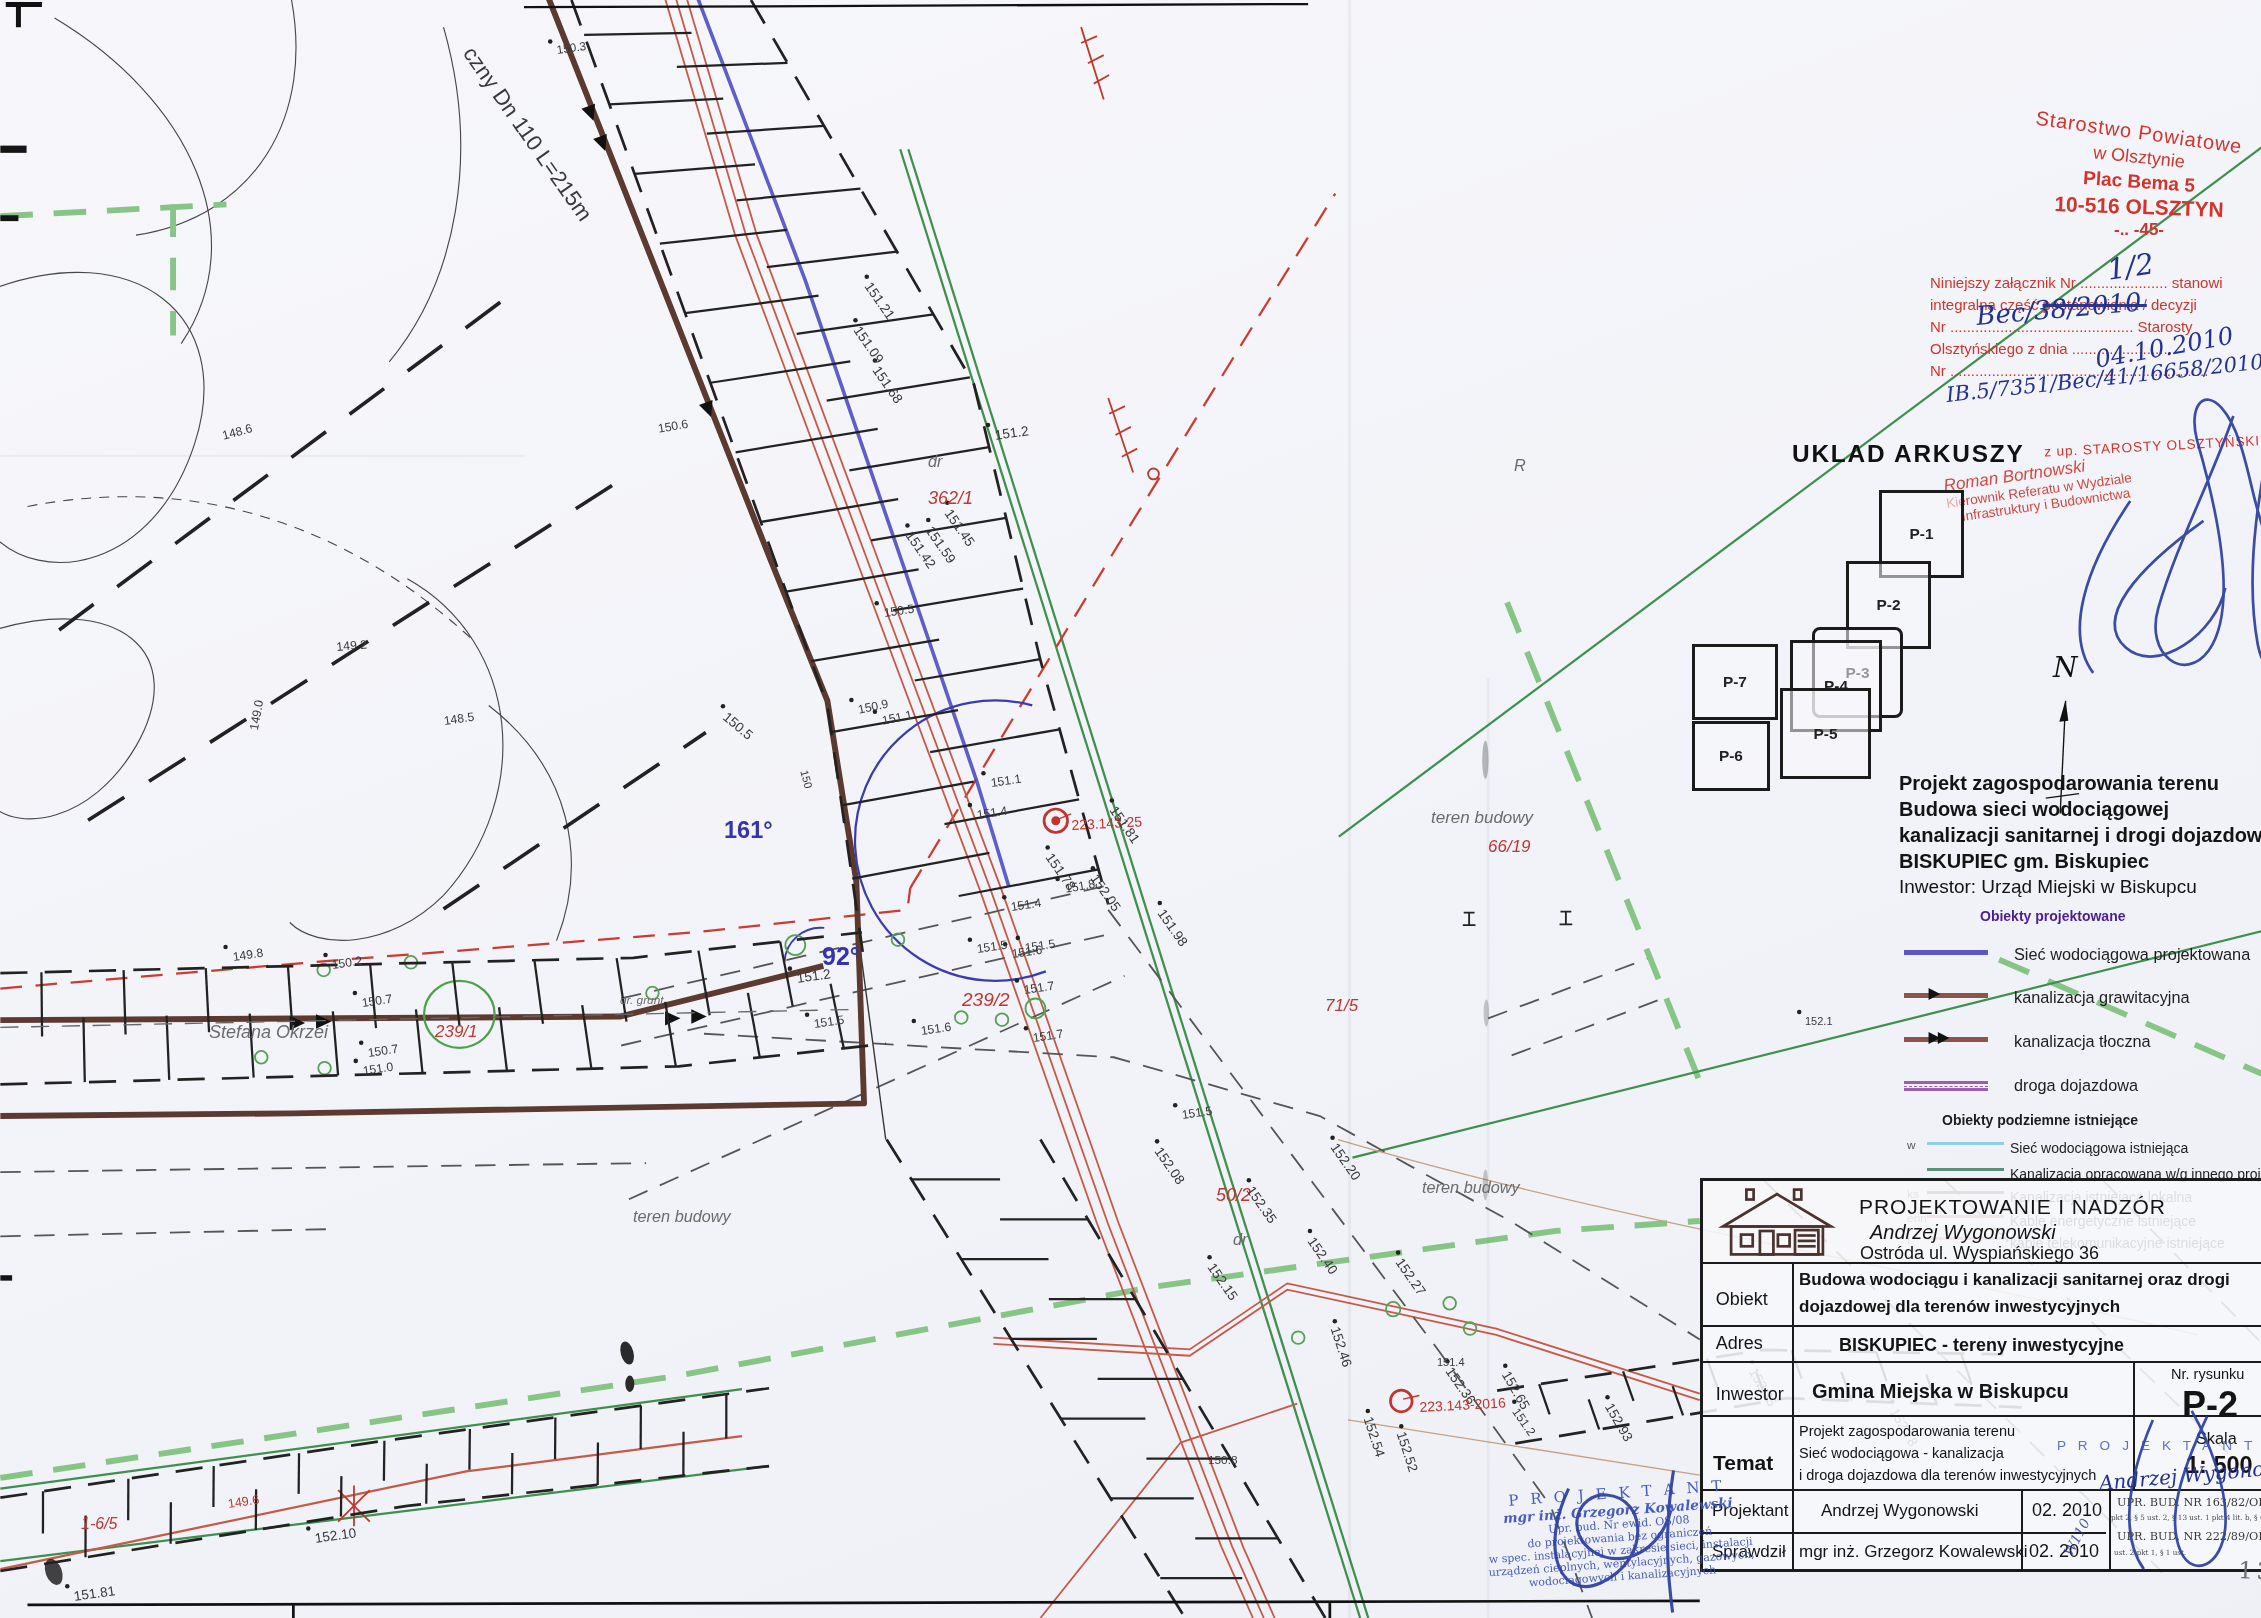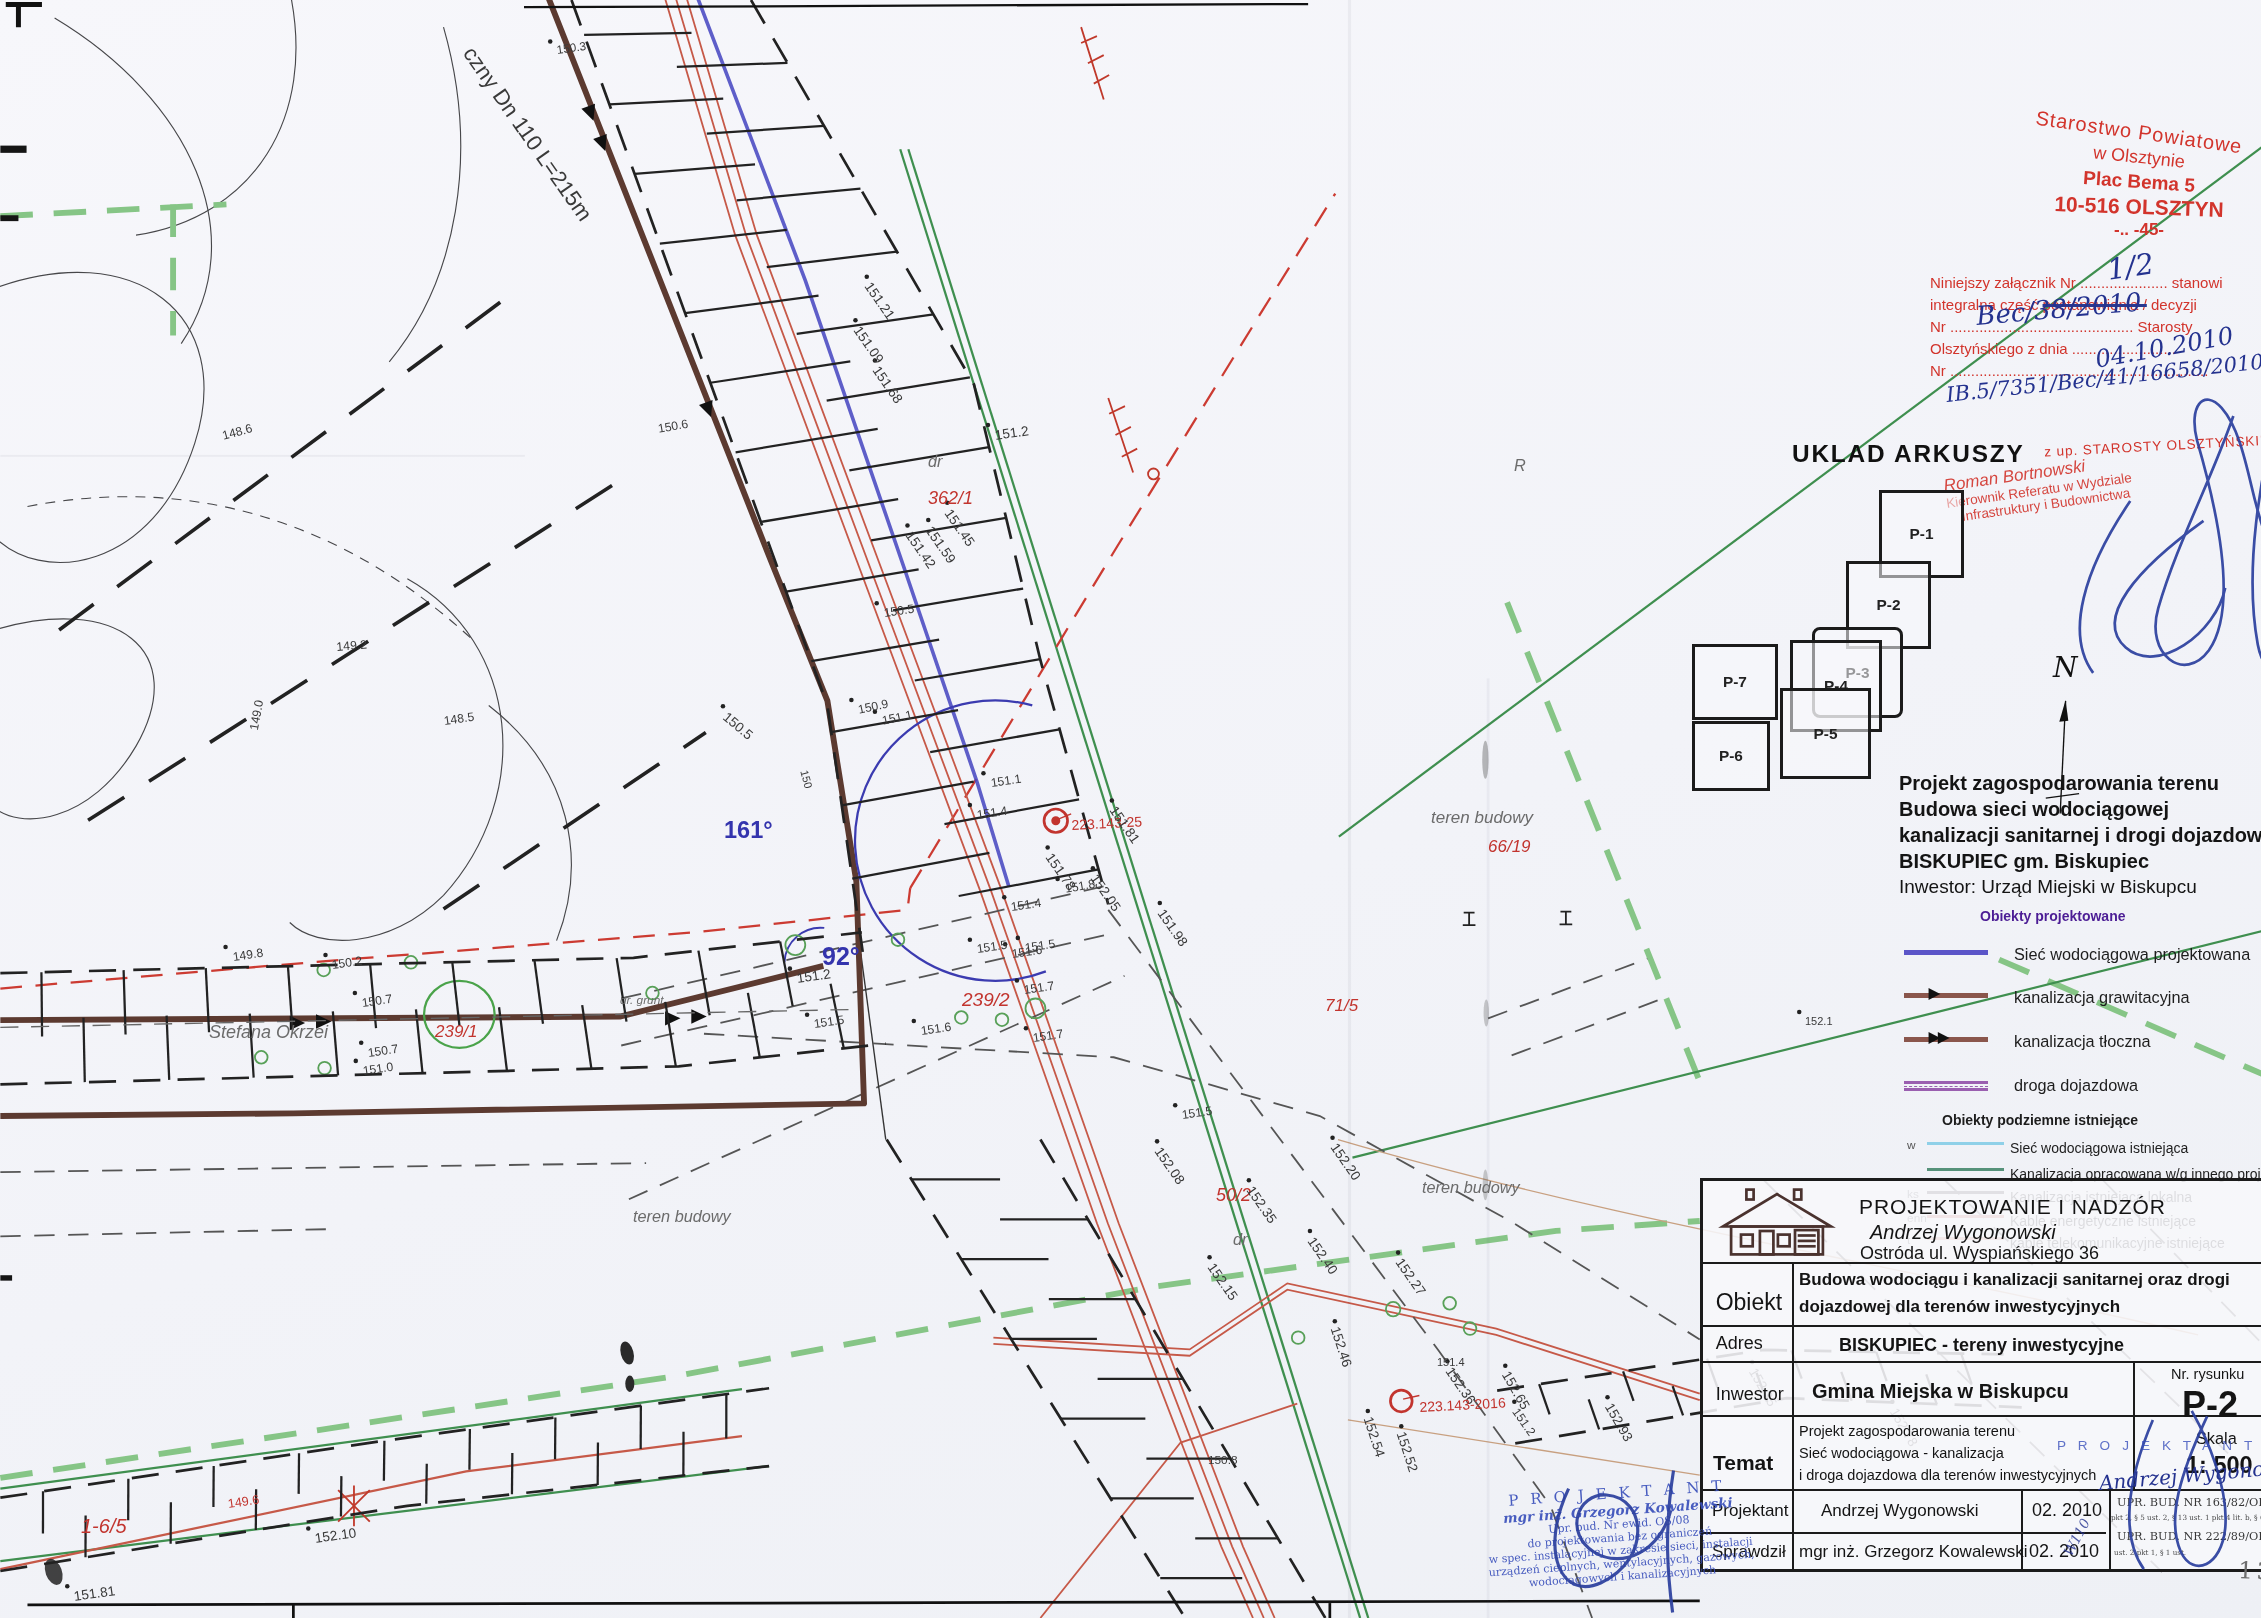--- a/index.html
+++ b/index.html
@@ -418,21 +418,21 @@
     <span class="lbl gl it" style="font-size: 16.3px; transform: translate(1422px, 1179px) rotate(0deg);">teren budowy</span>
     <span class="lbl g" style="font-size: 13.6px; transform: translate(1404px, 1256px) rotate(55deg);">152.27</span>
     <span class="lbl g" style="font-size: 11px; transform: translate(1437px, 1357px) rotate(0deg);">151.4</span>
     <span class="lbl g" style="font-size: 13.6px; transform: translate(1454px, 1365px) rotate(55deg);">152.36</span>
     <span class="lbl r" style="font-size: 14px; transform: translate(1419px, 1400px) rotate(-3deg);">223.143-2016</span>
     <span class="lbl g" style="font-size: 13.6px; transform: translate(1374px, 1415px) rotate(72deg);">152.54</span>
     <span class="lbl g" style="font-size: 13.6px; transform: translate(1407px, 1430px) rotate(72deg);">152.52</span>
     <span class="lbl g" style="font-size: 12.2px; transform: translate(1520px, 1406px) rotate(55deg);">151.2</span>
     <span class="lbl g" style="font-size: 11.8px; transform: translate(1208px, 1455px) rotate(0deg);">150.8</span>
     <span class="lbl g" style="font-size: 13.6px; transform: translate(1341px, 1325px) rotate(72deg);">152.46</span>
-    <span class="lbl r it" style="font-size: 20px; transform: translate(81px, 1516px) rotate(0deg);">1-6/5</span>
+    <span class="lbl r it" style="font-size: 16px; transform: translate(81px, 1516px) rotate(0deg);">1-6/5</span>
     <span class="lbl r" style="font-size: 12.7px; transform: translate(227px, 1498px) rotate(-8deg);">149.6</span>
     <span class="lbl g" style="font-size: 13.6px; transform: translate(314px, 1532px) rotate(-8deg);">152.10</span>
     <span class="lbl g" style="font-size: 13.6px; transform: translate(73px, 1590px) rotate(-8deg);">151.81</span>
     <span class="lbl g" style="font-size: 13.6px; transform: translate(1511px, 1369px) rotate(60deg);">152.65</span>
     <span class="lbl g" style="font-size: 13.6px; transform: translate(1614px, 1401px) rotate(60deg);">152.93</span>
     <span class="lbl g" style="font-size: 13.6px; transform: translate(1758px, 1366px) rotate(60deg);">152.35</span>
     <span class="lbl g" style="font-size: 13.6px; transform: translate(1899px, 1406px) rotate(60deg);">152.78</span>
     <span class="lbl g" style="font-size: 11px; transform: translate(1805px, 1016px) rotate(0deg);">152.1</span>
   </div>
 
@@ -584,21 +584,21 @@
         <line x1="196" y1="122" x2="236" y2="122"></line>
         <line x1="196" y1="134" x2="236" y2="134"></line>
       <rect x="82" y="8" width="16" height="22"></rect>
         <rect x="188" y="8" width="16" height="22"></rect>
     </g>
   </svg>
   <div class="tb" style="left:156px;top:13.6px;font-size:21px;letter-spacing:0.9px;">PROJEKTOWANIE  I  NADZÓR</div>
   <div class="tb" style="left:167px;top:40px;font-size:20px;font-style:italic;">Andrzej  Wygonowski</div>
   <div class="tb" style="left:157px;top:62px;font-size:18px;">Ostróda ul. Wyspiańskiego 36</div>
 
-  <div class="tb" style="left:12.7px;top:108px;font-size:23px;">Obiekt</div>
+  <div class="tb" style="left:12.7px;top:108px;font-size:18px;">Obiekt</div>
   <div class="tb" style="left:96px;top:89px;font-size:17px;font-weight:bold;">Budowa wodociągu i kanalizacji sanitarnej  oraz drogi</div>
   <div class="tb" style="left:96px;top:116px;font-size:17px;font-weight:bold;">dojazdowej dla terenów inwestycyjnych</div>
 
   <div class="tb" style="left:12.7px;top:152px;font-size:18px;">Adres</div>
   <div class="tb" style="left:136px;top:154px;font-size:18px;font-weight:600;">BISKUPIEC - tereny  inwestycyjne</div>
 
   <div class="tb" style="left:12.7px;top:203px;font-size:18px;">Inwestor</div>
   <div class="tb" style="left:109px;top:199px;font-size:20px;font-weight:bold;">Gmina  Miejska w Biskupcu</div>
   <div class="tb" style="left:468px;top:185px;font-size:14.5px;">Nr. rysunku</div>
   <div class="tb" style="left:479px;top:203px;font-size:36px;font-weight:bold;">P-2</div>

